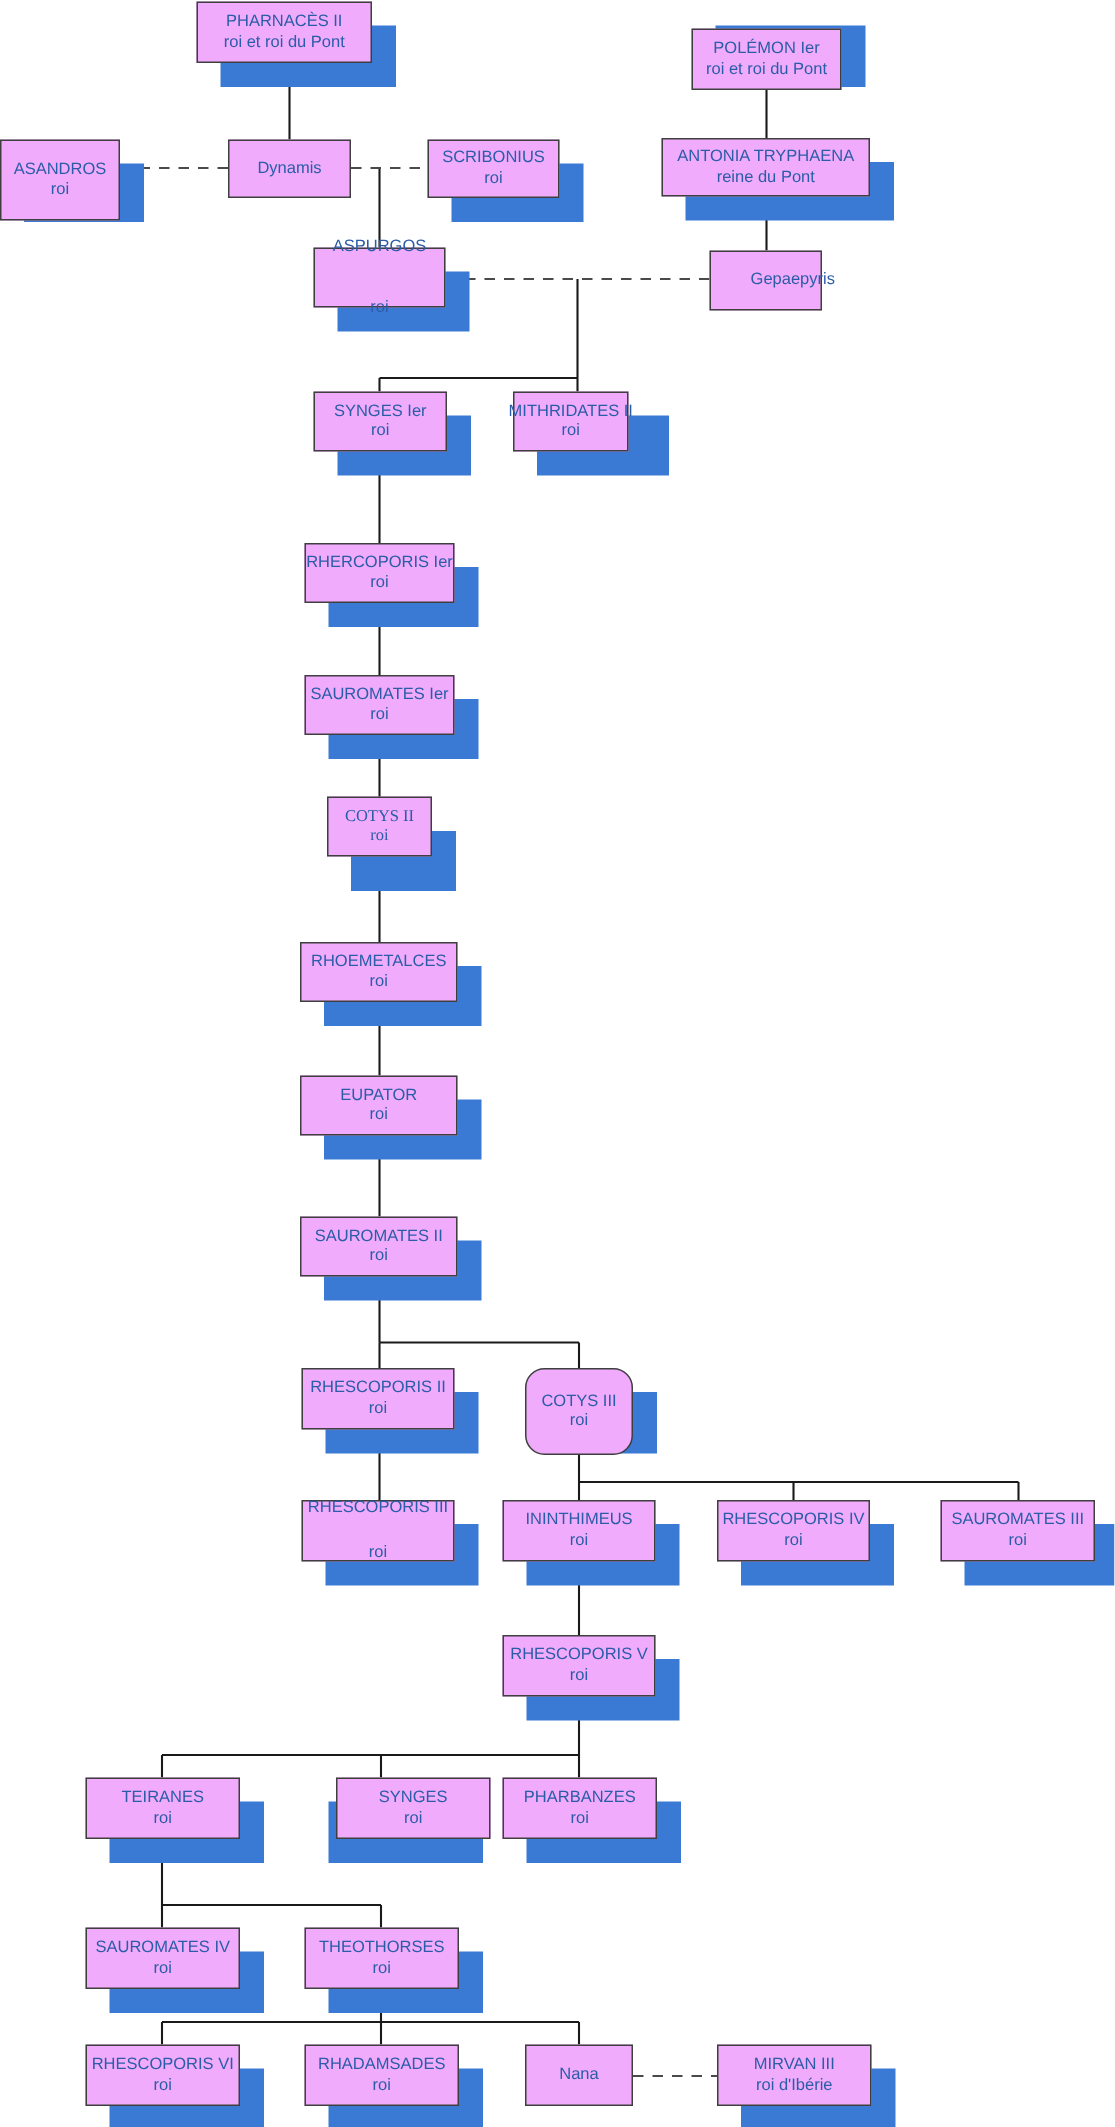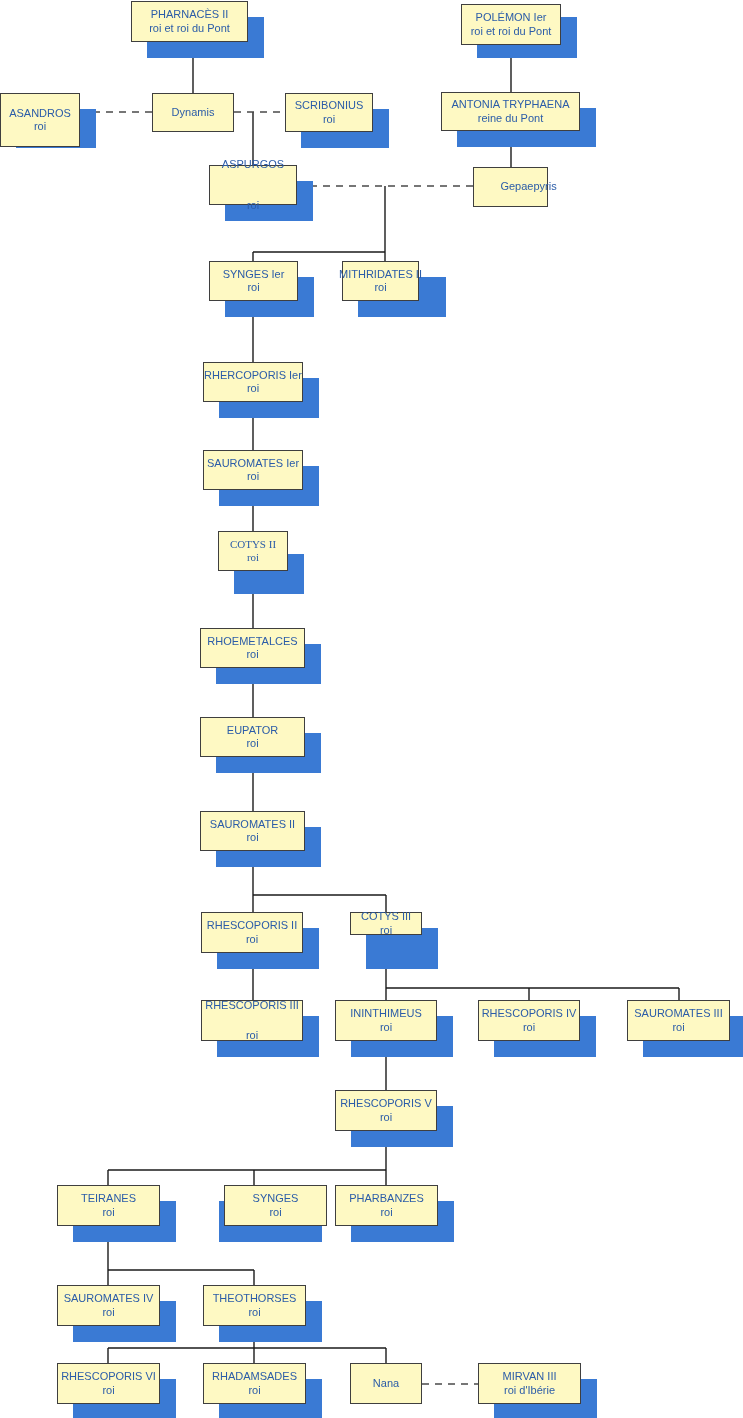--- a/index.html
+++ b/index.html
@@ -20,21 +20,21 @@
     position: absolute;
     left: 0;
     top: 0;
     width: 743px;
     height: 1418px;
     pointer-events: none;
   }
   .node {
     position: absolute;
     box-sizing: border-box;
-    background: #fef9c3;
+    background: #f0abfc;
     border: 1.5px solid #3f3f3f;
     color: #2b5ca8;
     display: flex;
     flex-direction: column;
     align-items: center;
     justify-content: center;
     text-align: center;
     line-height: 1.22;
     font-size: 11px;
     z-index: 3;
@@ -151,21 +151,21 @@
       <div class="shadow" style="left: 219px; top: 1301px; width: 103px; height: 41px;"></div>
       <div class="shadow" style="left: 73px; top: 1379px; width: 103px; height: 41px;"></div>
       <div class="shadow" style="left: 219px; top: 1379px; width: 103px; height: 41px;"></div>
       <div class="shadow" style="left: 494px; top: 1379px; width: 103px; height: 41px;"></div>
     </div>
   <div id="node-layer">
       <div class="node" style="left: 131px; top: 1px; width: 117px; height: 41px;">
         <span class="ttl">PHARNACÈS II</span>
         <span class="sub">roi et roi du Pont</span>
       </div>
-      <div class="node" style="left: 461px; top: 4px; width: 100px; height: 41px;">
+      <div class="node" style="left: 461px; top: 19px; width: 100px; height: 41px;">
         <span class="ttl">POLÉMON Ier</span>
         <span class="sub">roi et roi du Pont</span>
       </div>
       <div class="node" style="left: 0px; top: 93px; width: 80px; height: 54px;">
         <span class="ttl">ASANDROS</span>
         <span class="sub">roi</span>
       </div>
       <div class="node" style="left: 152px; top: 93px; width: 82px; height: 39px;">
         <span class="ttl">Dynamis</span>
       </div>
@@ -213,21 +213,21 @@
         <span class="sub">roi</span>
       </div>
       <div class="node" style="left: 200px; top: 811px; width: 105px; height: 40px;">
         <span class="ttl">SAUROMATES II</span>
         <span class="sub">roi</span>
       </div>
       <div class="node" style="left: 201px; top: 912px; width: 102px; height: 41px;">
         <span class="ttl">RHESCOPORIS II</span>
         <span class="sub">roi</span>
       </div>
-      <div class="node" style="left: 350px; top: 912px; width: 72px; height: 23px;">
+      <div class="node" style="left: 350px; top: 912px; width: 72px; height: 58px; border-radius: 13px;">
         <span class="ttl">COTYS III</span>
         <span class="sub">roi</span>
       </div>
       <div class="node" style="left: 201px; top: 1000px; width: 102px; height: 41px; gap: 16px;">
         <span class="ttl">RHESCOPORIS III</span>
         <span class="sub">roi</span>
       </div>
       <div class="node" style="left: 335px; top: 1000px; width: 102px; height: 41px;">
         <span class="ttl">ININTHIMEUS</span>
         <span class="sub">roi</span>

